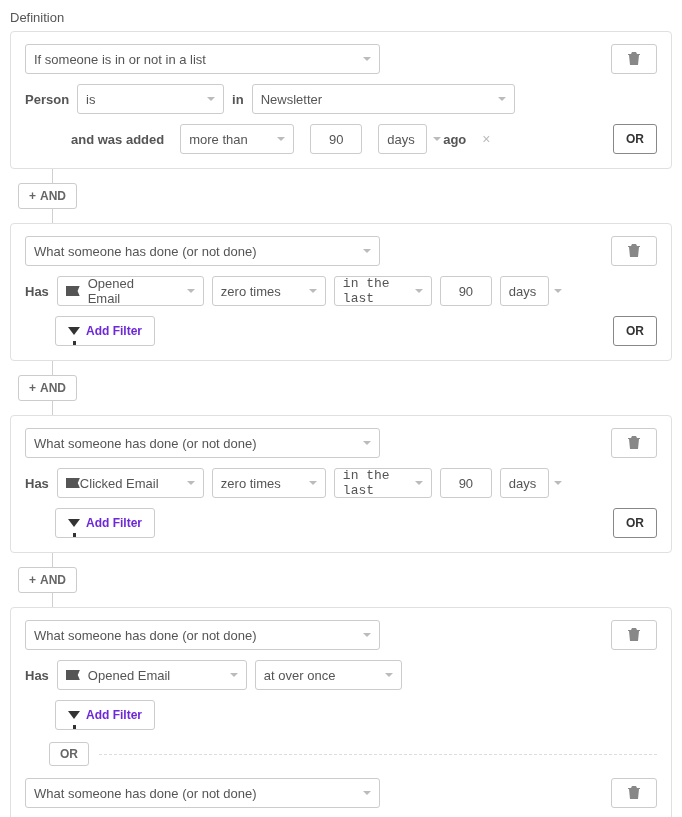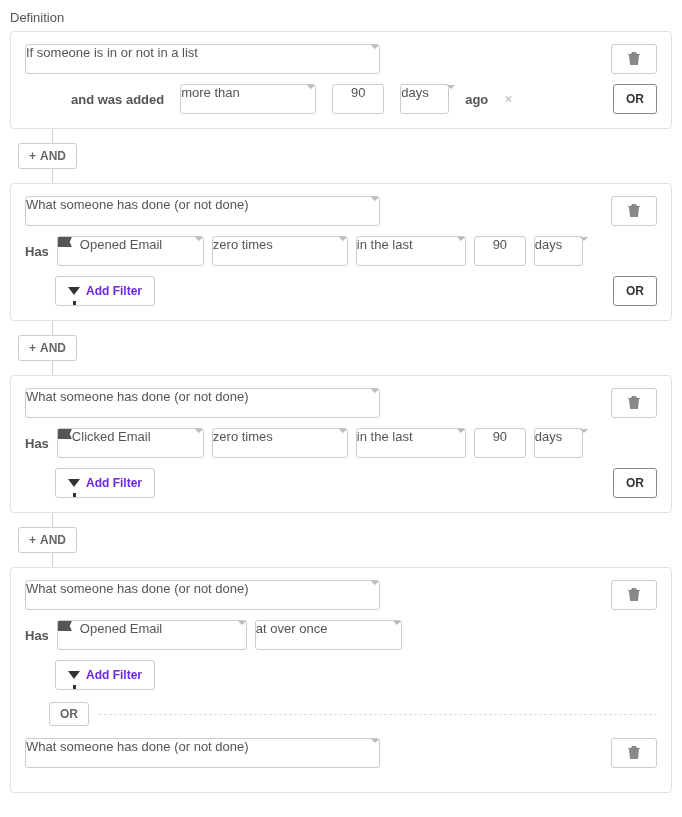--- a/index.html
+++ b/index.html
@@ -58,21 +58,22 @@
     font-weight: 600;
     color: #555;
     font-size: 13px;
   }
   .select, .input {
     border: 1px solid #ccc;
     border-radius: 3px;
     background: #fff;
     height: 30px;
     display: inline-flex;
-    padding: 0 0;
+    align-items: center;
+    padding: 0 8px;
     font-size: 13px;
     color: #555;
     position: relative;
     cursor: pointer;
   }
   .select::after {
     content: "";
     border-left: 4px solid transparent;
     border-right: 4px solid transparent;
     border-top: 4px solid #bbb;
@@ -116,22 +117,22 @@
   .bottom-row {
     display: flex;
     align-items: center;
     justify-content: space-between;
     margin-top: 10px;
   }
   .left-cluster { display: flex; align-items: center; gap: 16px; flex-wrap: wrap; }
   .w-355 { width: 355px; }
   .w-263 { width: 263px; }
   .w-147 { width: 147px; }
-  .w-114 { width: 136px; }
-  .w-110 { width: 110px; }
+  .w-114 { width: 114px; }
+  .w-110 { width: 98px; font-family: Liberation Mono, monospace; }
   .w-52 { width: 52px; }
   .w-49 { width: 49px; }
   .w-190 { width: 190px; }
   .w-153 { width: 153px; }
   .flag-icon {
     width: 14px; height: 10px; background: #555;
     clip-path: polygon(0 0, 100% 0, 85% 50%, 100% 100%, 0 100%);
     display: inline-block;
   }
   .funnel-icon {
@@ -183,20 +184,30 @@
   <div class="top-row">
     <div class="select w-355">
         <span class="text">If someone is in or not in a list</span>
       </div>
     <div class="icon-btn">
       <svg class="trash" viewBox="0 0 12 14">
           <path fill="#888" d="M1 3h10l-1 10H2L1 3zm3-3h4l1 2H3l1-2zM0 2h12v1H0z"></path>
         </svg>
     </div>
   </div>
+  <div class="row">
+    <span class="label">Person</span>
+    <div class="select w-147">
+        <span class="text">is</span>
+      </div>
+    <span class="label">in</span>
+    <div class="select w-263">
+        <span class="text">Newsletter</span>
+      </div>
+  </div>
   <div class="bottom-row">
     <div class="left-cluster" style="margin-left:46px;">
       <span class="label">and was added</span>
       <div class="select w-114">
           <span class="text">more than</span>
         </div>
       <div class="input w-52">
           <span>90</span>
         </div>
       <div class="select w-49">

